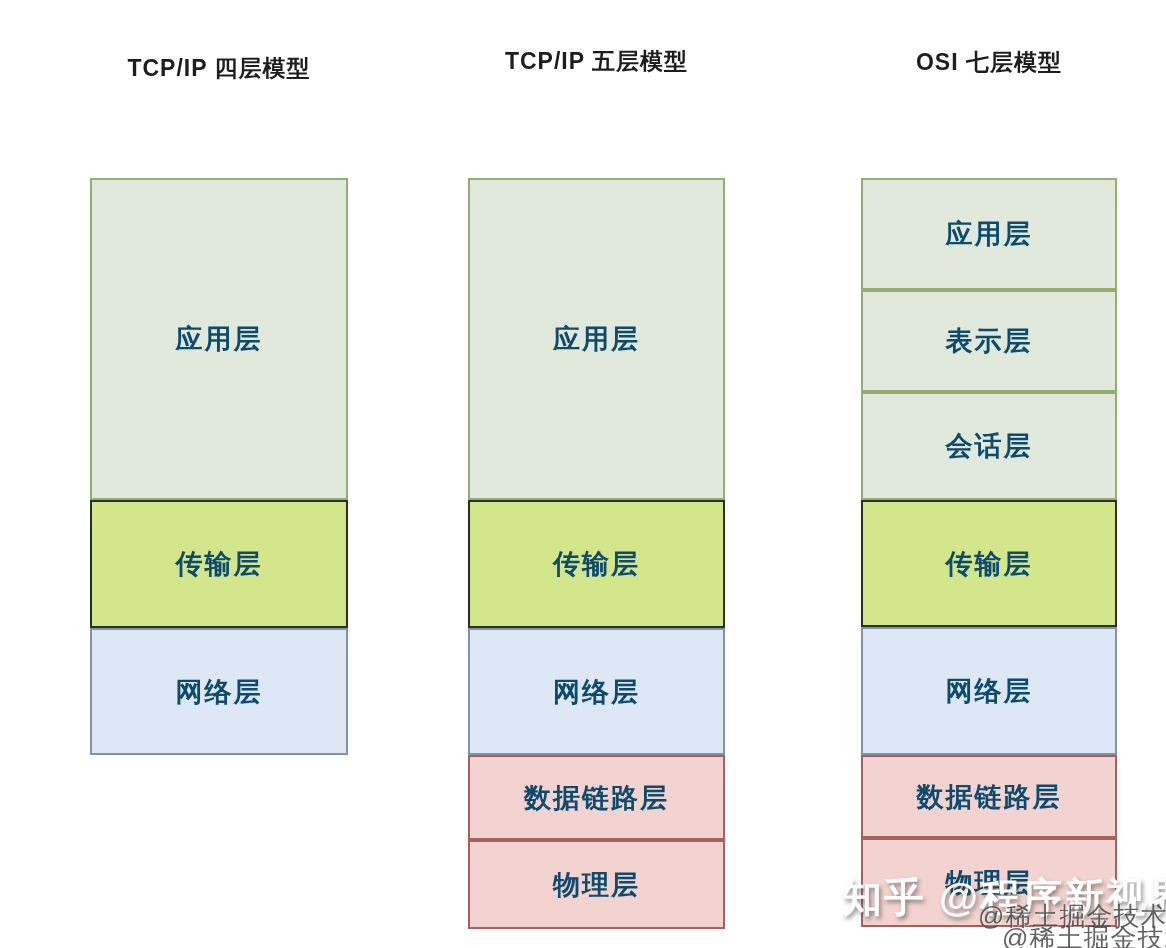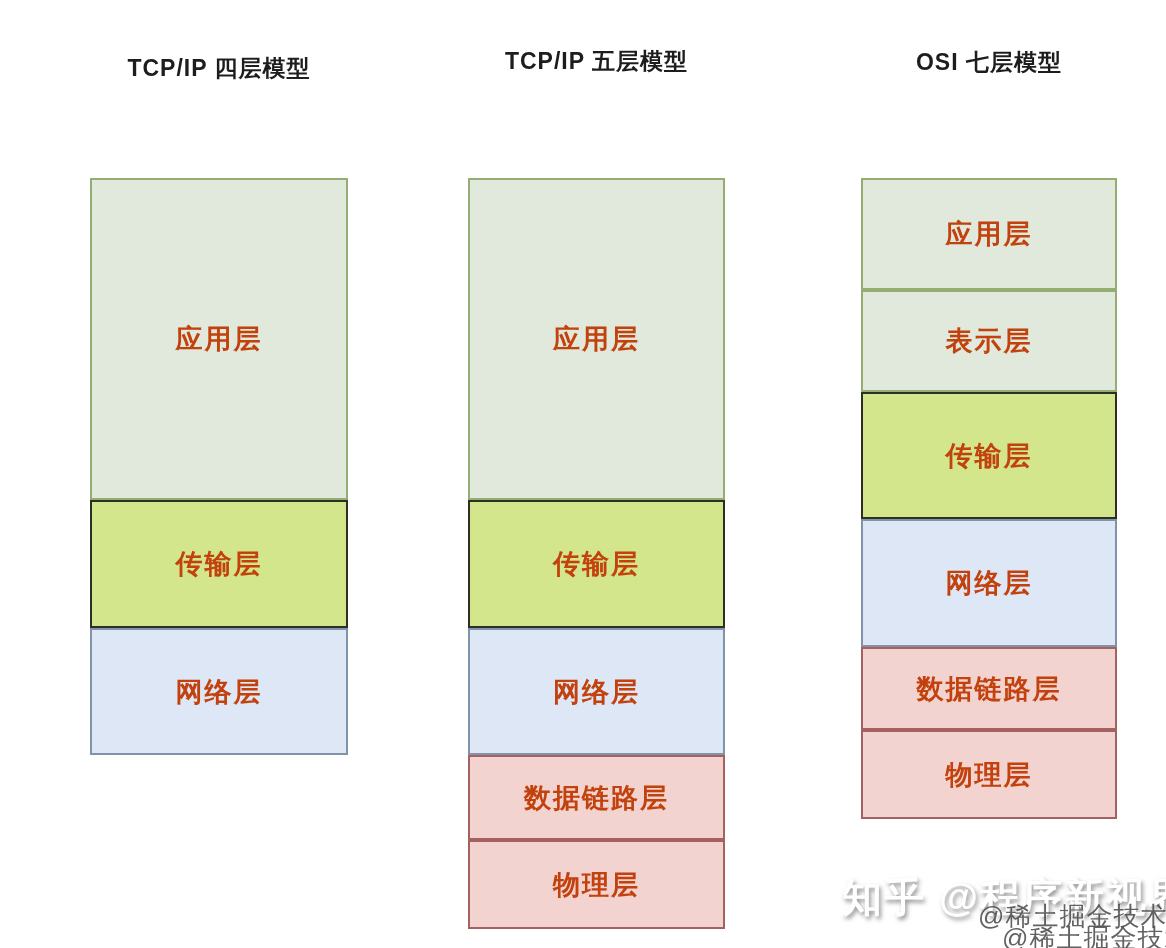--- a/index.html
+++ b/index.html
@@ -12,21 +12,21 @@
     position:absolute; font-size:23px; font-weight:bold;
     color:#1d1d1d; text-align:center; letter-spacing:1px; white-space:nowrap;
   }
   .column { position:absolute; top:178px; }
   .layer {
     box-sizing:border-box; width:100%;
     display:flex; align-items:center; justify-content:center;
     border:2px solid transparent;
   }
   .layer span {
-    font-size:27px; font-weight:bold; color:#c2410c; letter-spacing:2px;
+    font-size:27px; font-weight:bold; color:#0c4a6e; letter-spacing:2px;
     white-space:nowrap;
   }
   .c-app       { background:#e0e9db; border-color:#93ad72; }
   .c-transport { background:#d3e68b; border-color:#2c2f25; }
   .c-network   { background:#dde7f6; border-color:#8093a9; }
   .c-link      { background:#f3d3d0; border-color:#a56060; }
 
   .wm-zhihu {
     position:absolute; left:842px; top:870px;
     font-size:40px; font-weight:bold; color:#ffffff;
@@ -80,20 +80,23 @@
     </div>
   </div>
 
   <div class="column" style="left:861px; width:256px;">
     <div class="layer c-app" style="height:112px;">
       <span>应用层</span>
     </div>
     <div class="layer c-app" style="height:102px;">
       <span>表示层</span>
     </div>
+    <div class="layer c-app" style="height:108px;">
+      <span>会话层</span>
+    </div>
     <div class="layer c-transport" style="height:127px;">
       <span>传输层</span>
     </div>
     <div class="layer c-network" style="height:128px;">
       <span>网络层</span>
     </div>
     <div class="layer c-link" style="height:83px;">
       <span>数据链路层</span>
     </div>
     <div class="layer c-link" style="height:89px;">

